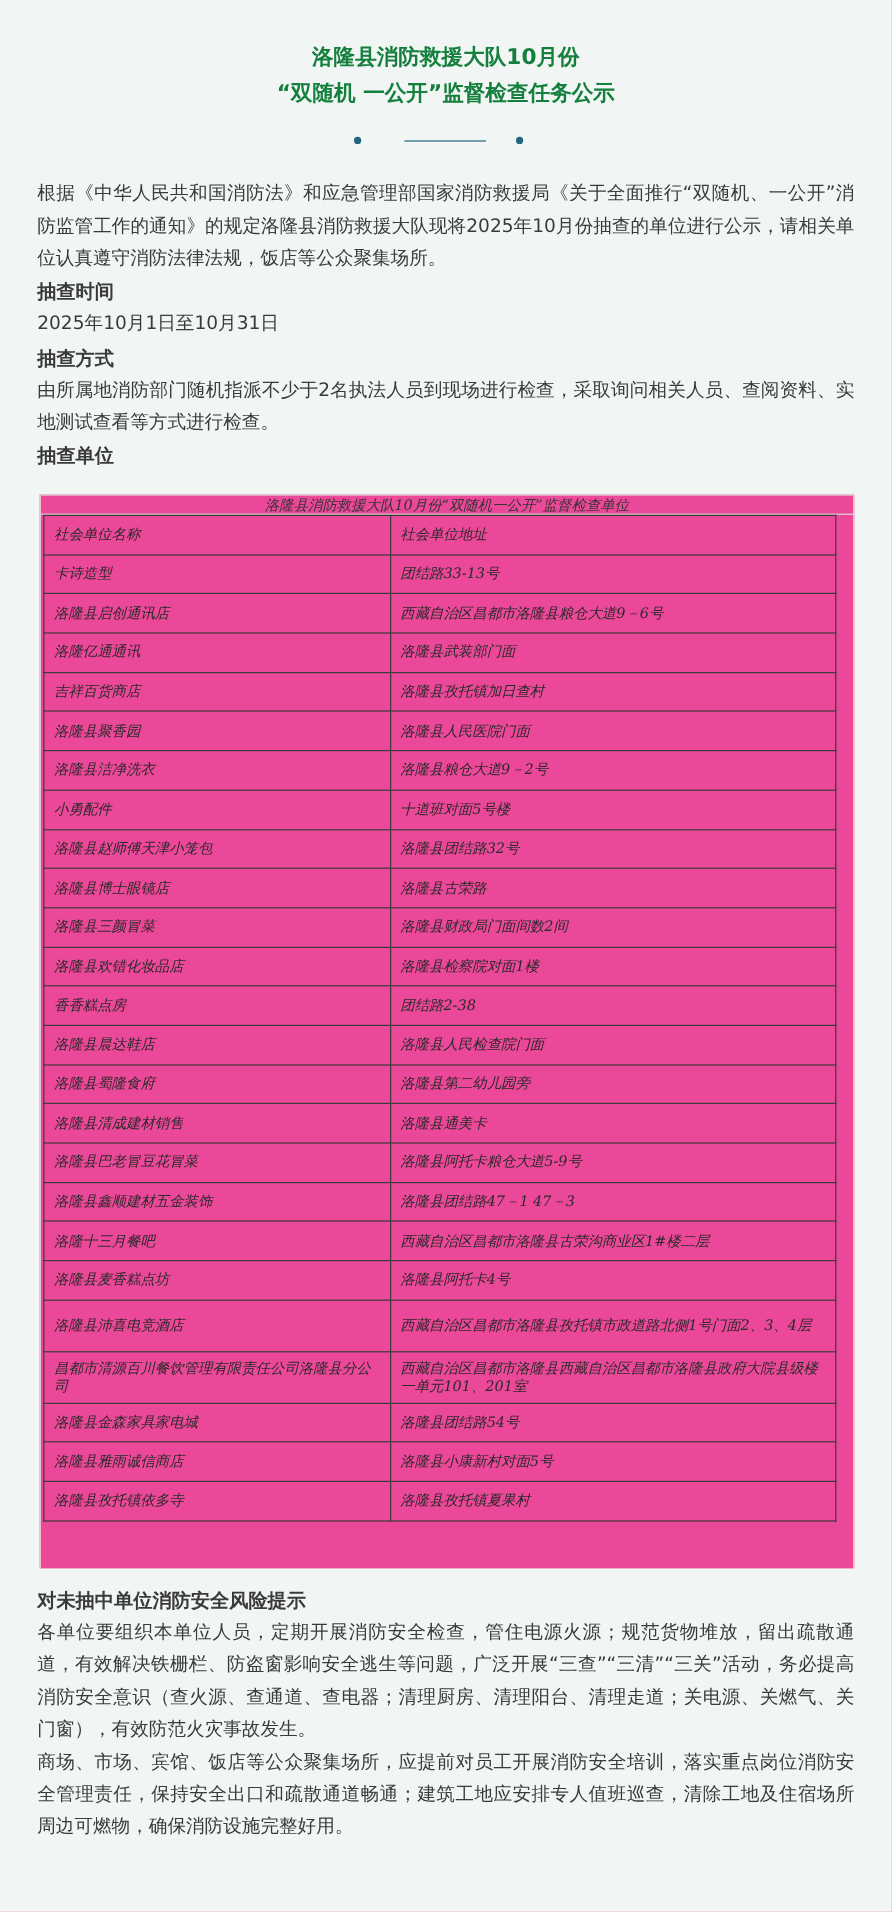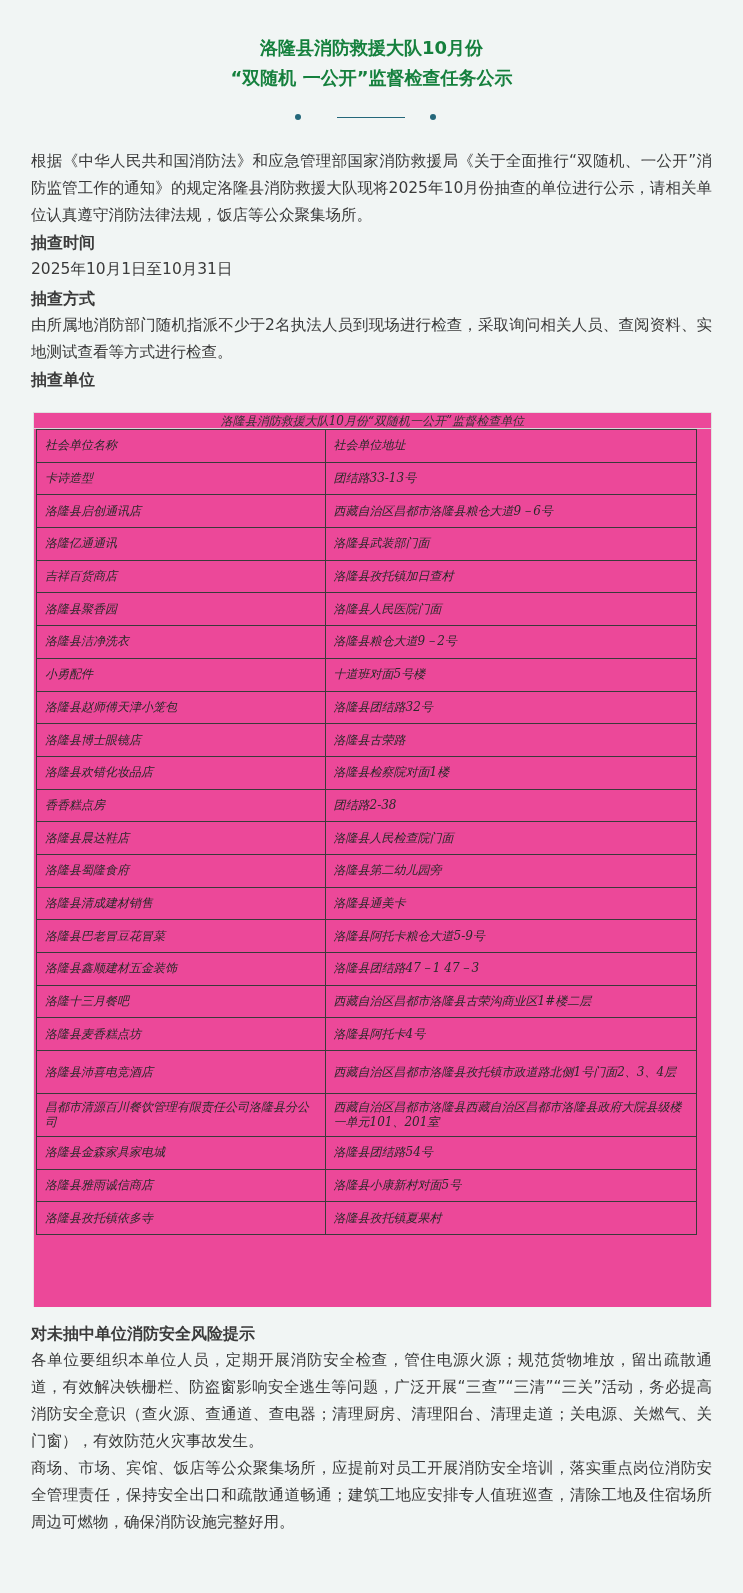--- a/index.html
+++ b/index.html
@@ -121,20 +121,24 @@
         </tr>
         <tr>
           <td class="col-name">洛隆县赵师傅天津小笼包</td>
           <td class="col-addr">洛隆县团结路32号</td>
         </tr>
         <tr>
           <td class="col-name">洛隆县博士眼镜店</td>
           <td class="col-addr">洛隆县古荣路</td>
         </tr>
         <tr>
+          <td class="col-name">洛隆县三颜冒菜</td>
+          <td class="col-addr">洛隆县财政局门面间数2间</td>
+        </tr>
+        <tr>
           <td class="col-name">洛隆县欢错化妆品店</td>
           <td class="col-addr">洛隆县检察院对面1楼</td>
         </tr>
         <tr>
           <td class="col-name">香香糕点房</td>
           <td class="col-addr">团结路2-38</td>
         </tr>
         <tr>
           <td class="col-name">洛隆县晨达鞋店</td>
           <td class="col-addr">洛隆县人民检查院门面</td>

